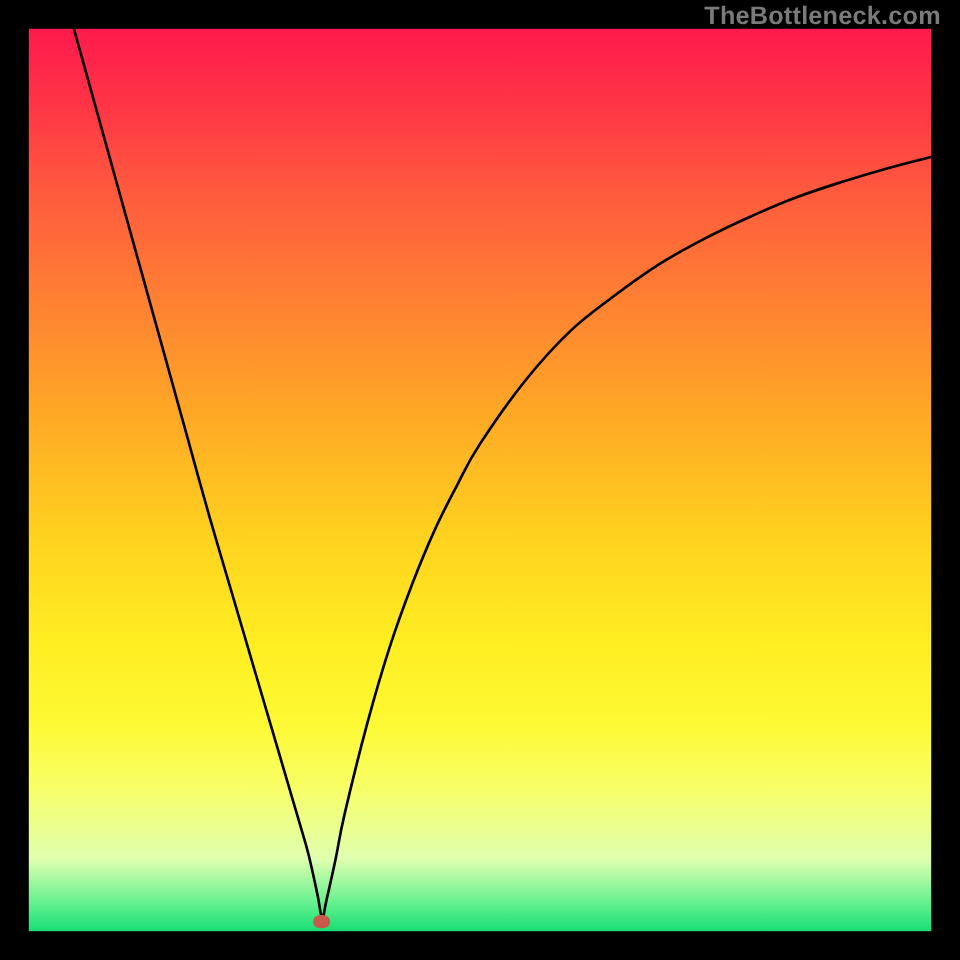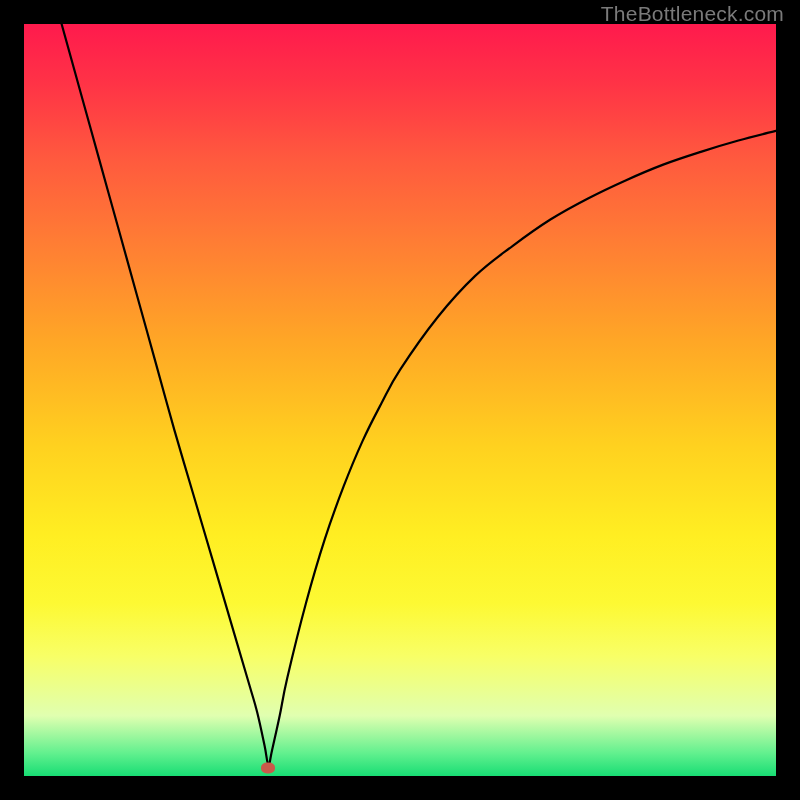--- a/index.html
+++ b/index.html
@@ -40,21 +40,21 @@
       #18dd74 100%
     );
   }
   .attribution {
     position: absolute;
     top: 2px;
     right: 16px;
     color: #7a7a7a;
     font-size: 21px;
     letter-spacing: 0.2px;
-    font-weight: 400;
+    font-weight: 700;
   }
   svg.curve {
     position: absolute;
     left: 0;
     top: 0;
     width: 752px;
     height: 752px;
   }
   .marker {
     position: absolute;

